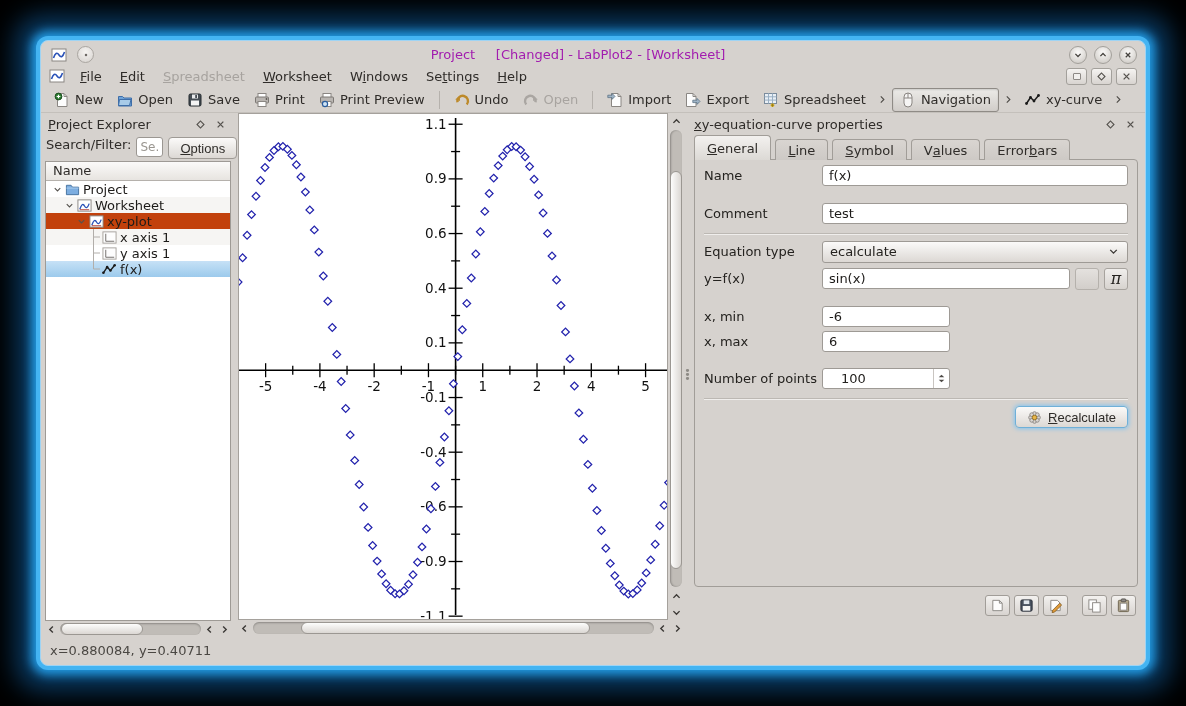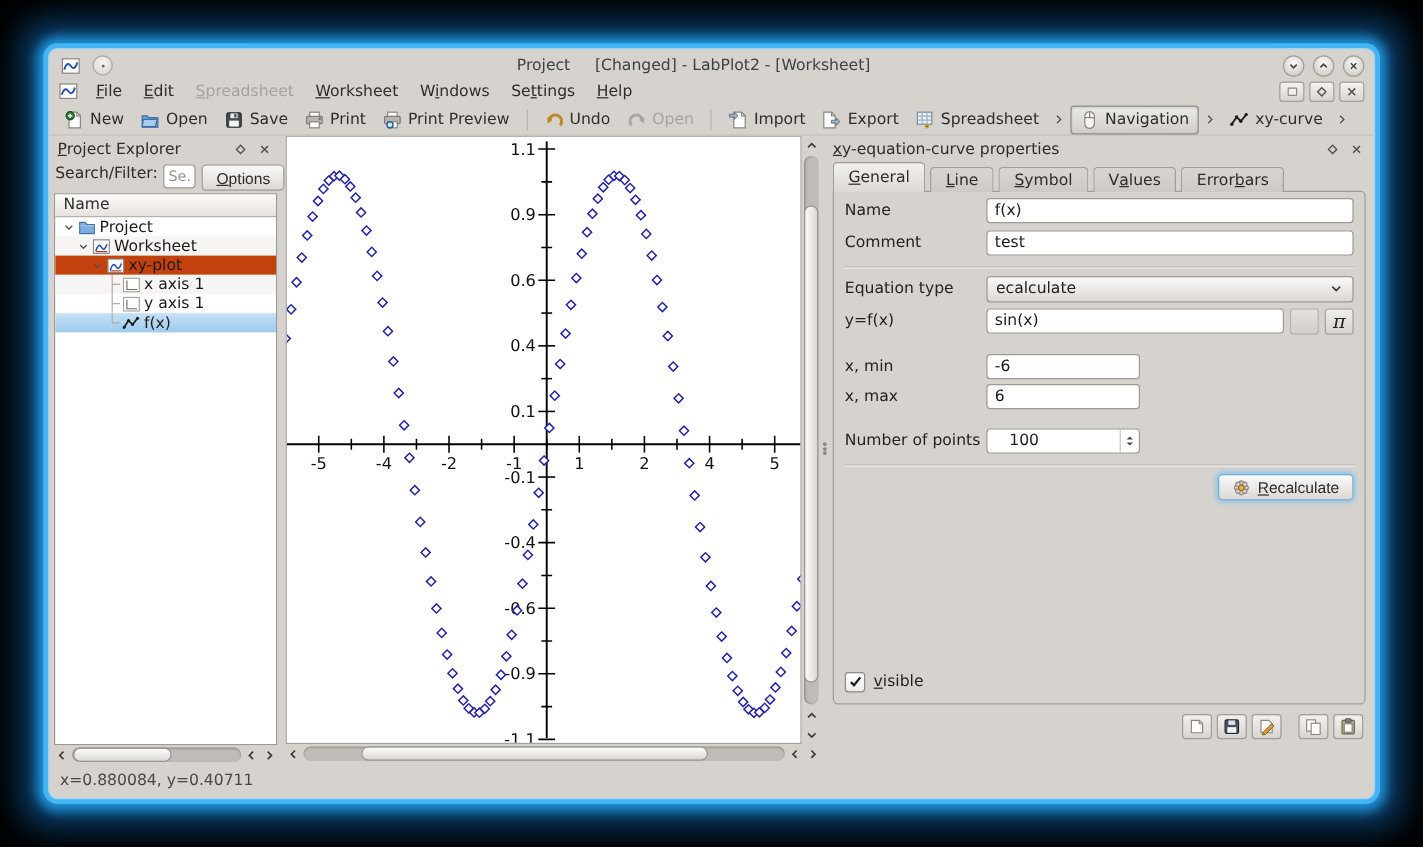--- a/index.html
+++ b/index.html
@@ -4,21 +4,21 @@
 <style>
   *{box-sizing:border-box;margin:0;padding:0}
   html,body{width:1186px;height:706px;overflow:hidden}
   body{background:#000;font-family:"DejaVu Sans","Liberation Sans",sans-serif;position:relative}
   u{text-decoration:underline}
   .window{position:absolute;left:40px;top:40px;width:1106px;height:626px;background:#d6d2ce;
     border-radius:8px;border:1px solid #9fd4f4;
     box-shadow:0 0 0 4px #44b4f2,0 0 10px 9px #2196dd,0 0 26px 24px rgba(16,92,156,.65);
     display:flex;flex-direction:column}
   
-  .titlebar{height:24px;display:flex;align-items:center;padding:3px 8px 0 10px;font-size:13px;color:#404040}
+  .titlebar{height:24px;display:flex;align-items:center;padding:3px 8px 0 10px;font-size:13px;color:#a21caf}
   .tb-title{flex:1;text-align:center;white-space:pre}
   .wbtn{width:18px;height:18px;border-radius:50%;flex:none;
     background:radial-gradient(circle at 50% 35%,#fcfbfa,#dad7d3 65%,#c6c2be);
     border:1px solid #a3a09b;display:flex;align-items:center;justify-content:center;margin-left:7px}
   .round-sm{width:17px;height:17px;border-radius:50%;border:1px solid #aaa6a1;margin-left:10px;flex:none;
     background:radial-gradient(circle at 50% 35%,#f6f4f2,#d5d1cd);display:flex;align-items:center;justify-content:center}
   
   .menubar{height:22px;display:flex;align-items:center;padding:0 8px;font-size:13px;color:#2f2c29}
   .menu-item{padding:1px 9px;cursor:default}
   .menu-item.disabled{color:#a7a39f}
@@ -655,21 +655,21 @@
           <span class="tab"><u>L</u>ine</span>
           <span class="tab"><u>S</u>ymbol</span>
           <span class="tab">V<u>a</u>lues</span>
           <span class="tab">Error <u>b</u>ars</span>
         </div>
       <div class="pane">
         <div class="prow">
           <span class="plabel">Name</span>
           <input class="pinput w-full" value="f(x)" style="">
         </div>
-        <div class="prow" style="margin-top:6px">
+        <div class="prow" style="margin-top:17px">
           <span class="plabel">Comment</span>
           <input class="pinput w-full" value="test" style="">
         </div>
         <div class="psep"></div>
         <div class="prow" style="margin-top:3px">
           <span class="plabel">Equation type</span>
           <div class="combo">
             <span class="val">ecalculate</span>
             <span id="combo-arrow">
                 <svg width="13" height="13" viewBox="0 0 16 16">
@@ -718,28 +718,20 @@
                   <circle cx="5" cy="5" r="2" fill="#d9d5d1" stroke="#8d8985"></circle>
                   <circle cx="11" cy="11" r="2" fill="#d9d5d1" stroke="#8d8985"></circle>
                   <circle cx="11" cy="5" r="2" fill="#d9d5d1" stroke="#8d8985"></circle>
                   <circle cx="5" cy="11" r="2" fill="#d9d5d1" stroke="#8d8985"></circle>
                   <circle cx="8" cy="8" r="2.4" fill="#e8b54a" stroke="#9a7420"></circle>
                 </svg>
               </span>
             <span class="ac"><u>R</u>ecalculate</span>
           </button>
         </div>
-        <div class="visible-row">
-          <span class="checkbox" id="visible-check">
-              <svg width="14" height="14" viewBox="0 0 16 16">
-                <path d="M3.5 8.5l3 3L12.5 4" fill="none" stroke="#22201d" stroke-width="2.2"></path>
-              </svg>
-            </span>
-          <span class="ac"><u>v</u>isible</span>
-        </div>
       </div>
       <div class="footer" id="footer-btns">
           <span class="fbtn">
             <svg width="15" height="15" viewBox="0 0 16 16">
               <path d="M3 2.5h7l3 3v8H3z" fill="#fdfdfd" stroke="#8a8682"></path>
               <path d="M10 2.5v3h3" fill="none" stroke="#8a8682"></path>
             </svg>
           </span>
           <span class="fbtn">
             <svg width="15" height="15" viewBox="0 0 16 16">

